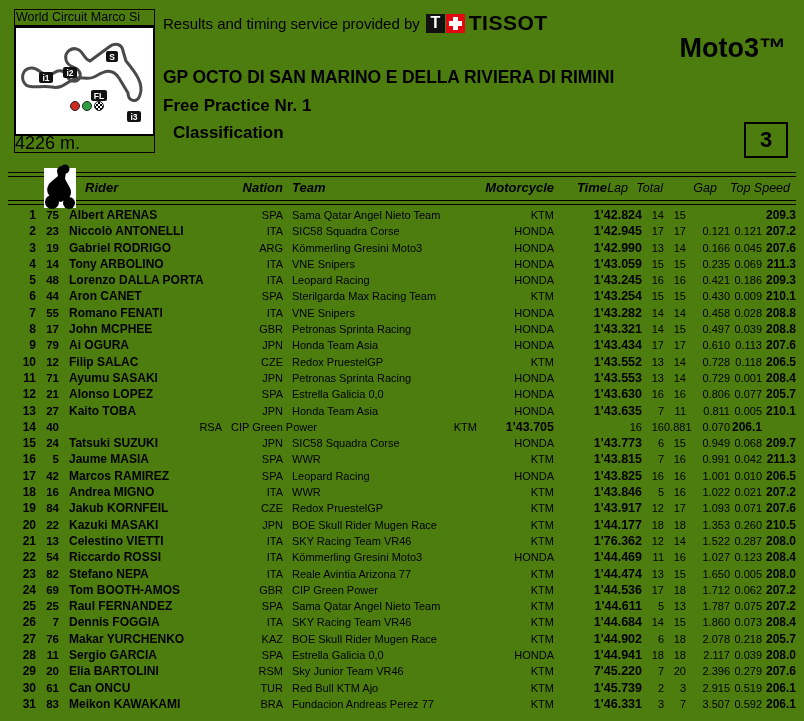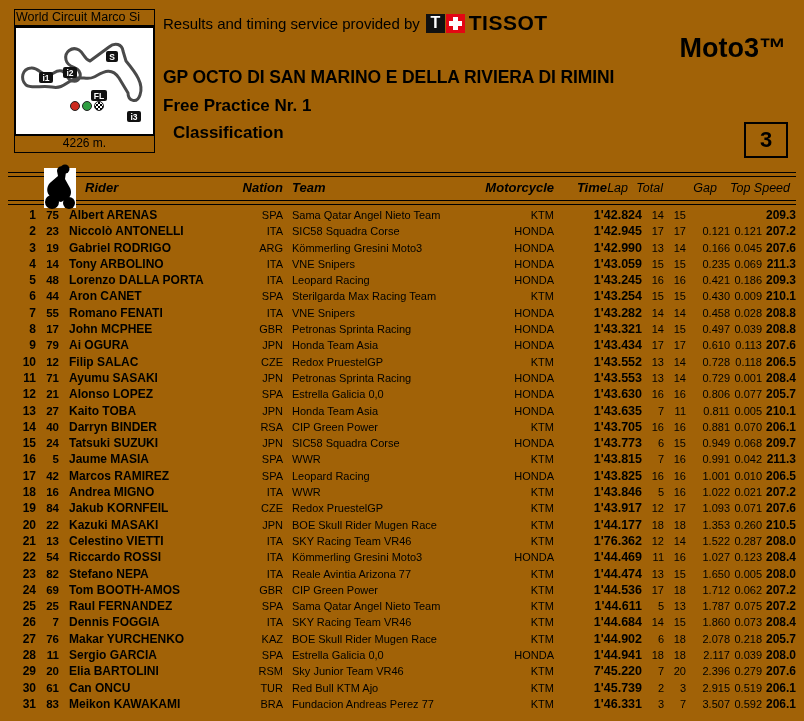--- a/index.html
+++ b/index.html
@@ -1,25 +1,25 @@
 <!DOCTYPE html>
 <html><head>
 <meta charset="utf-8">
 <style>
   html,body{margin:0;padding:0;background:#fff;}
-  #page{position:relative;width:804px;height:721px;background:#a16207;
+  #page{position:relative;width:804px;height:721px;background:#4d7c0f;
         font-family:"Liberation Sans","DejaVu Sans",sans-serif;color:#000;overflow:hidden;}
 
   
   .map-panel{position:absolute;left:14px;top:9px;width:141px;}
   .map-title{box-sizing:border-box;width:141px;height:17px;border:1px solid #000;
              font-size:12.5px;line-height:15px;white-space:nowrap;overflow:hidden;padding-left:1px;}
   .map-box{box-sizing:border-box;width:141px;height:110px;border:2px solid #000;background:#fff;}
   .map-length{box-sizing:border-box;width:141px;height:17px;border:1px solid #000;border-top:none;
-              font-size:12px;line-height:15px;text-align:center;}
+              font-size:18px;line-height:15px;}
 
   
   .provider{position:absolute;left:163px;top:11px;font-size:15px;display:flex;align-items:center;gap:6px;}
   .tissot{display:inline-flex;align-items:center;gap:1px;}
   .tissot .tbox{width:19px;height:19px;background:#111;color:#fff;font-weight:bold;
                 font-size:16px;display:flex;align-items:center;justify-content:center;}
   .tissot .plusbox{width:19px;height:19px;position:relative;}
   .tissot .plusbox .pv{position:absolute;left:7px;top:3px;width:5px;height:13px;background:#fff;}
   .tissot .plusbox .ph{position:absolute;left:3px;top:7px;width:13px;height:5px;background:#fff;}
   .tissot .tname{font-weight:bold;font-size:21px;letter-spacing:.5px;margin-left:3px;}
@@ -338,21 +338,20 @@
       <span class="c lap">7</span>
       <span class="c total">11</span>
       <span class="c gap1">0.811</span>
       <span class="c gap2">0.005</span>
       <span class="c speed">210.1</span>
     </div>
 
     <div class="row">
       <span class="c pos">14</span>
       <span class="c num">40</span>
-      <span class="c rider">Darryn BINDER</span>
       <span class="c nation">RSA</span>
       <span class="c team">CIP Green Power</span>
       <span class="c bike">KTM</span>
       <span class="c time">1'43.705</span>
       <span class="c lap">16</span>
       <span class="c total">16</span>
       <span class="c gap1">0.881</span>
       <span class="c gap2">0.070</span>
       <span class="c speed">206.1</span>
     </div>

